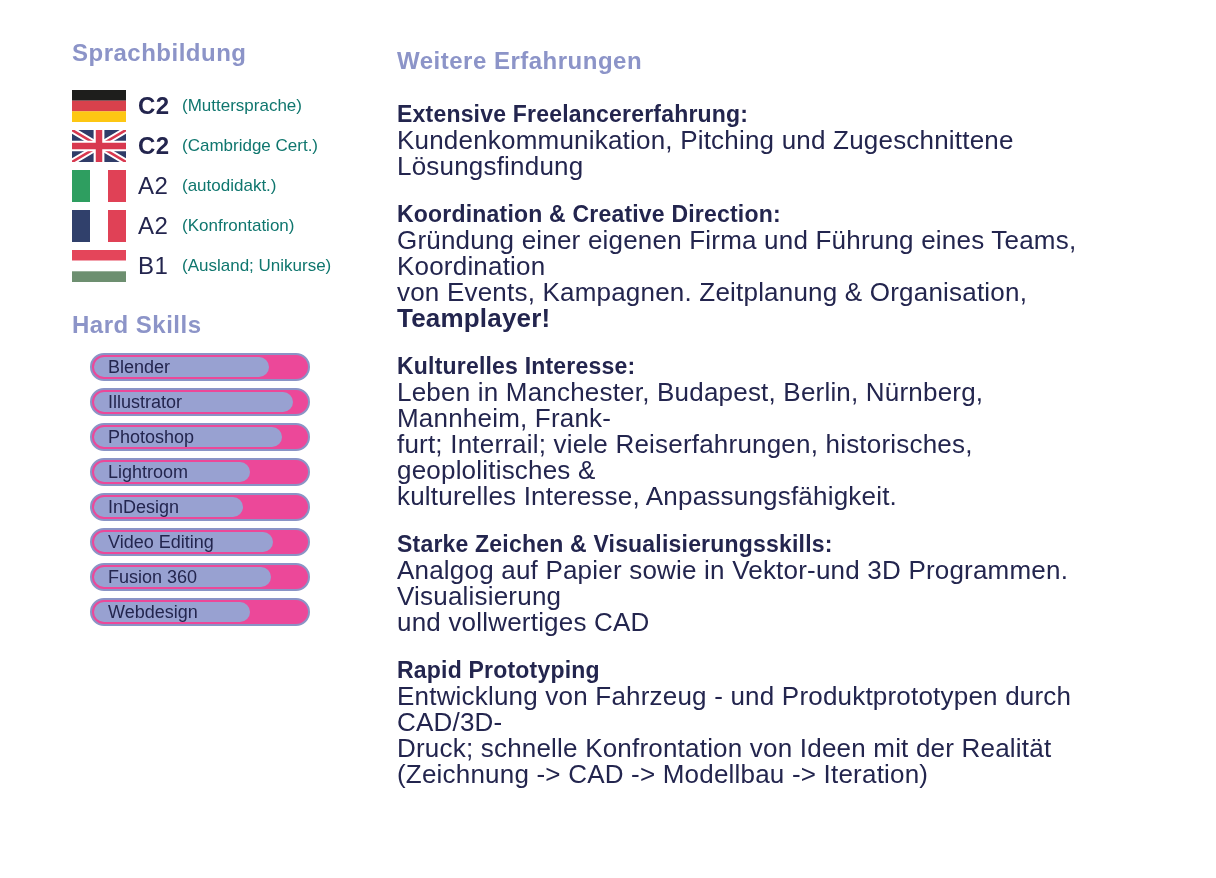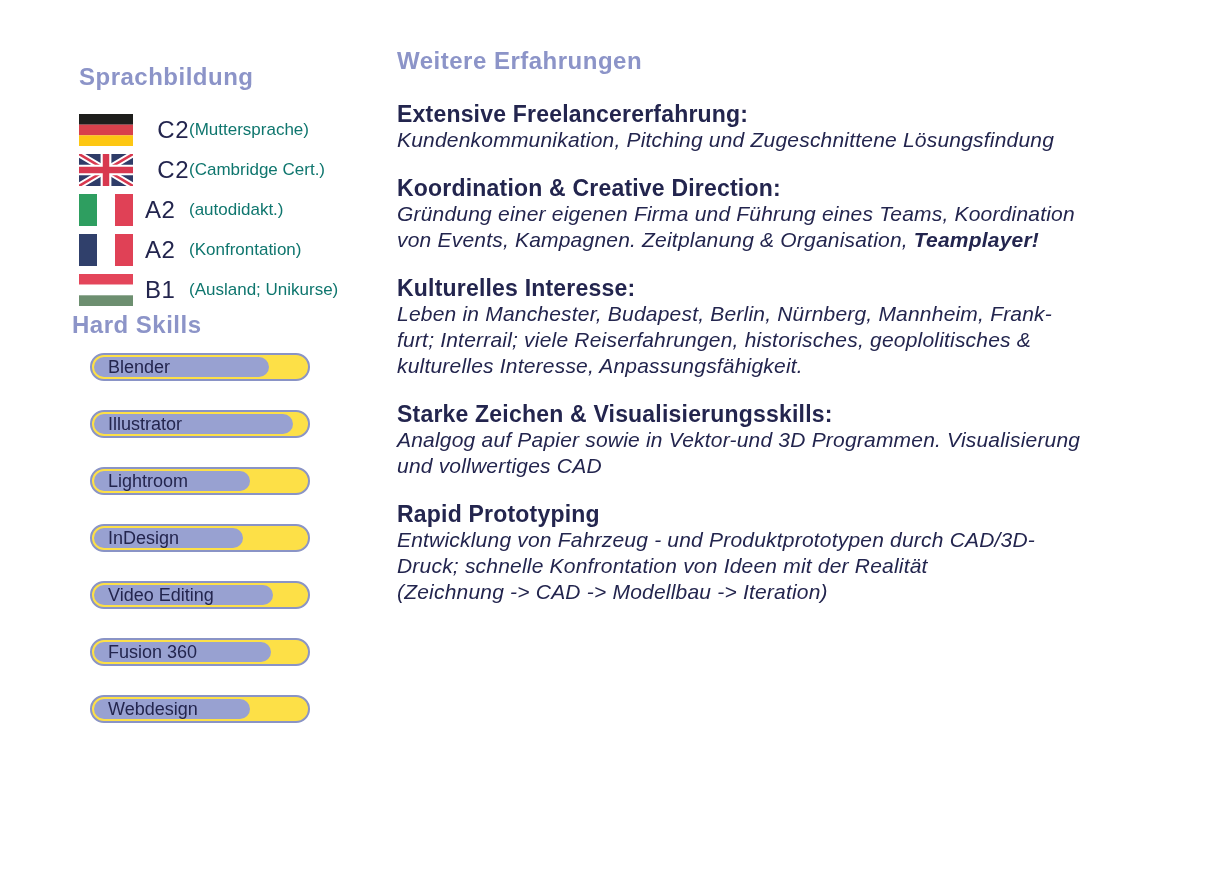--- a/index.html
+++ b/index.html
@@ -1,60 +1,59 @@
 <!DOCTYPE html>
 <html><head>
 <meta charset="utf-8">
 <style>
   html,body{margin:0;padding:0;}
   body{
     width:1216px;height:878px;position:relative;background:#ffffff;
     font-family:"Liberation Sans", sans-serif;color:#23254E;overflow:hidden;
   }
   
-  .lang-section{position:absolute;left:79px;top:40px;width:300px;margin-top:24px;}
+  .lang-section{position:absolute;left:72px;top:40px;width:300px;}
   .col-title{
     font-size:24px;line-height:26px;font-weight:bold;color:#8C94C8;
     letter-spacing:.5px;
   }
   .lang-rows{margin-top:23px;}
   .lang-row{display:flex;align-items:center;height:34px;margin-bottom:6px;}
   .flag{width:54px;height:32px;flex:none;margin-right:12px;display:block;}
   .flag svg{display:block;width:54px;height:32px;}
   .lang-level{font-size:24px;color:#23254E;width:44px;flex:none;letter-spacing:.5px;}
-  .lang-level--strong{font-weight:normal;text-align:right;}
+  .lang-level--strong{font-weight:bold;}
   .lang-note{font-size:17px;color:#0f766e;white-space:nowrap;}
   
   .skills-section{position:absolute;left:72px;top:312px;width:300px;}
   .skill-rows{margin-top:15px;margin-left:18px;}
   .skill-track{
     position:relative;box-sizing:border-box;width:220px;height:28px;
-    border:2px solid #8A94C6;border-radius:14px;background:#fde047;
-    margin-bottom:29px;
+    border:2px solid #8A94C6;border-radius:14px;background:#ec4899;
+    margin-bottom:7px;
   }
   .skill-fill{
     position:absolute;left:2px;top:2px;bottom:2px;
     background:#98A1D1;border-radius:12px;
   }
   .skill-label{
     position:absolute;left:16px;top:0;height:24px;line-height:24px;
     font-size:18px;color:#23254E;z-index:2;white-space:nowrap;
   }
   
   .right-col{position:absolute;left:397px;top:48px;width:720px;}
   .sections{margin-top:27px;}
   .section{margin-bottom:22px;}
   .sec-heading{
     font-size:23px;line-height:26px;font-weight:bold;color:#23254E;
     letter-spacing:.2px;
   }
   .sec-body{
-    font-size:21px;line-height:26px;color:#23254E;white-space:pre-line;
+    font-size:26px;line-height:26px;color:#23254E;white-space:pre-line;
     letter-spacing:.2px;
-    font-style:italic;
   }
   .sec-body .bold-suffix{font-weight:bold;}
 </style>
 </head>
 <body>
 
 <div class="lang-section">
   <div class="col-title">Sprachbildung</div>
   <div class="lang-rows">
 
@@ -129,20 +128,24 @@
 
     <div class="skill-track">
       <div class="skill-fill" style="width: 81%;"></div>
       <span class="skill-label">Blender</span>
     </div>
     <div class="skill-track">
       <div class="skill-fill" style="width: 92%;"></div>
       <span class="skill-label">Illustrator</span>
     </div>
     <div class="skill-track">
+      <div class="skill-fill" style="width: 87%;"></div>
+      <span class="skill-label">Photoshop</span>
+    </div>
+    <div class="skill-track">
       <div class="skill-fill" style="width: 72%;"></div>
       <span class="skill-label">Lightroom</span>
     </div>
     <div class="skill-track">
       <div class="skill-fill" style="width: 69%;"></div>
       <span class="skill-label">InDesign</span>
     </div>
     <div class="skill-track">
       <div class="skill-fill" style="width: 83%;"></div>
       <span class="skill-label">Video Editing</span>

